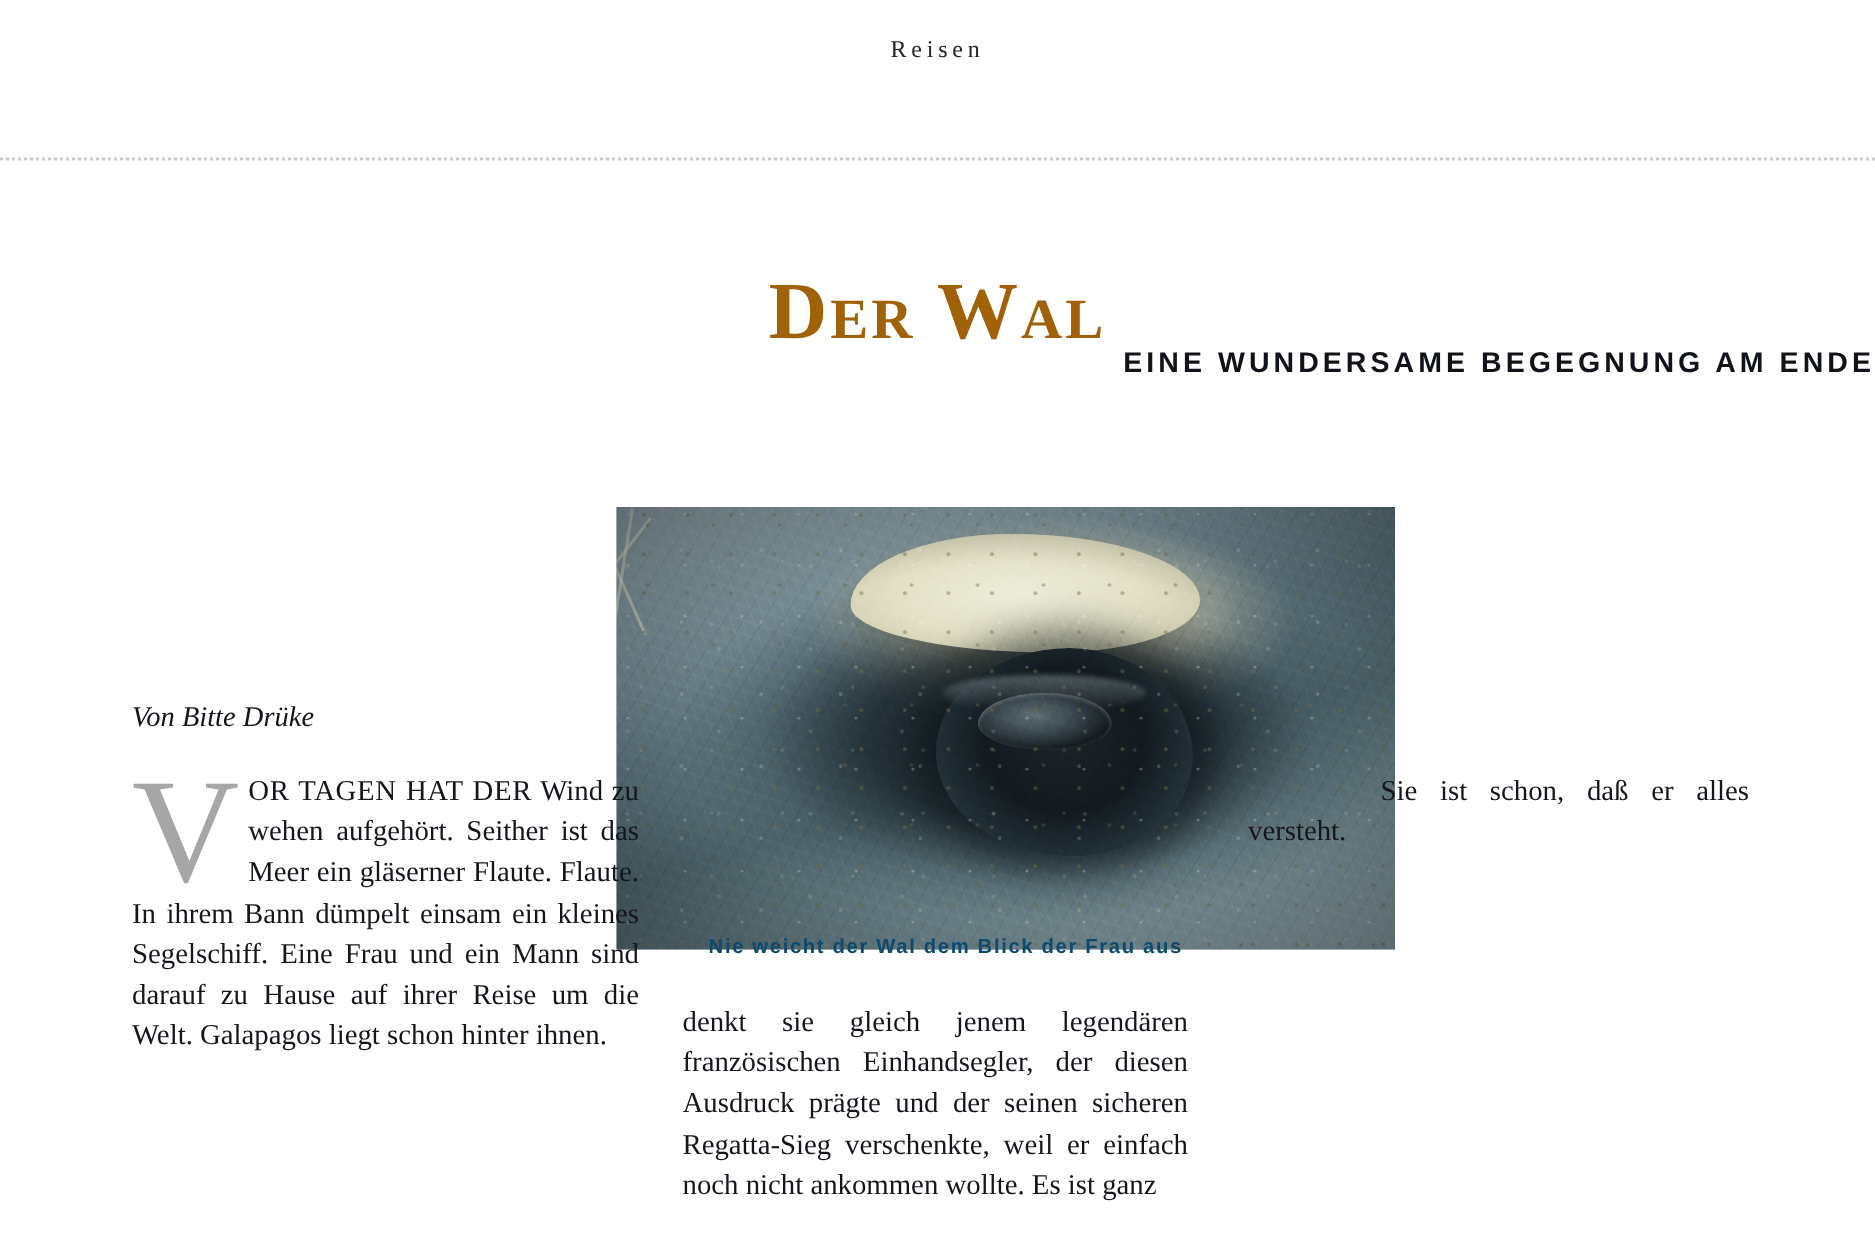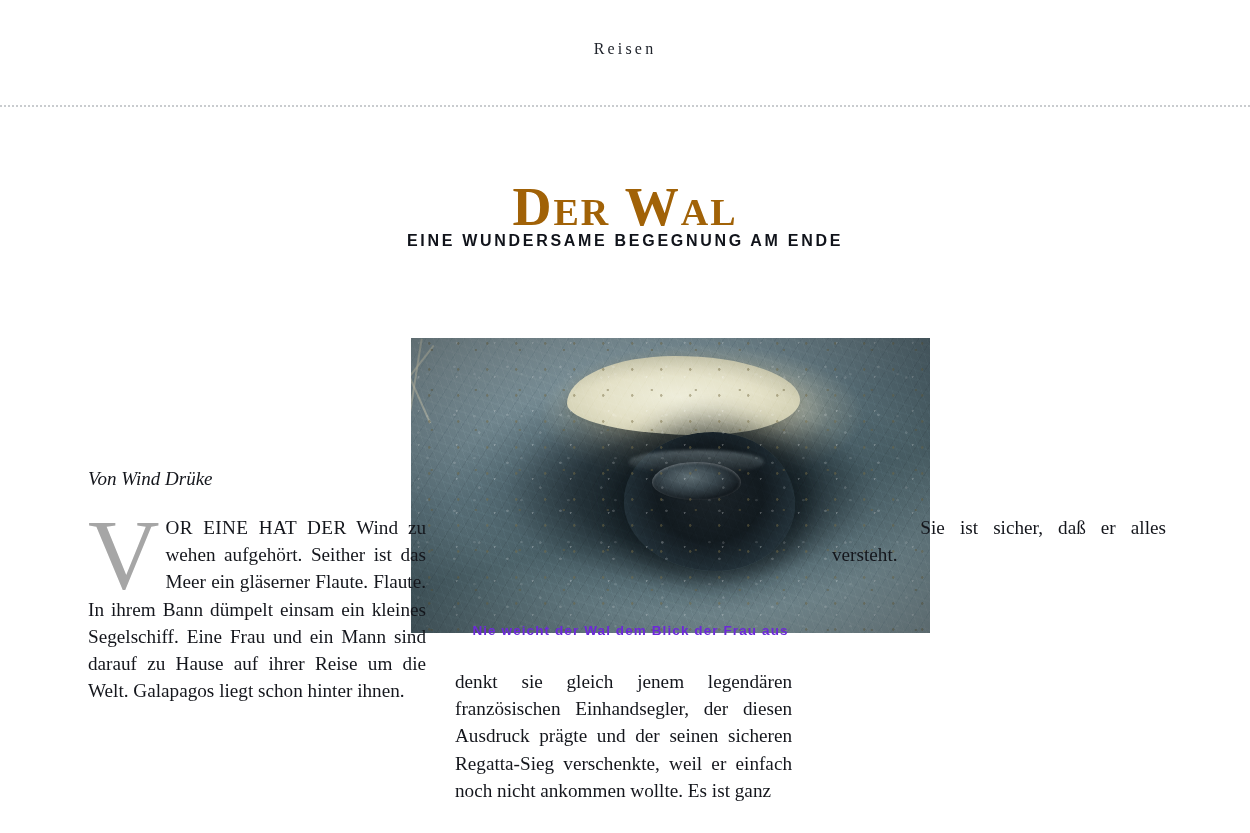--- a/index.html
+++ b/index.html
@@ -12,21 +12,21 @@
     height: 833px;
     position: relative;
     overflow: hidden;
     font-family: "Liberation Serif", "DejaVu Serif", serif;
     color: #14161c;
   }
 
   
   .running-head {
     position: absolute;
-    top: 40px;
+    top: 25px;
     left: 0;
     width: 1250px;
     text-align: center;
     font-family: "Liberation Serif", "DejaVu Serif", serif;
     font-size: 16px;
     letter-spacing: 3.2px;
     color: #20242c;
   }
 
   .rule-dotted {
@@ -51,23 +51,23 @@
     letter-spacing: 2px;
     color: #a16207;
     line-height: 1.04;
   }
 
   .subhead {
     position: absolute;
     top: 228px;
     left: 0;
     width: 1250px;
-    text-align: center;
+    text-align: right;
     font-family: "Liberation Sans", "DejaVu Sans", sans-serif;
-    font-size: 16px;
+    font-size: 19px;
     font-weight: bold;
     letter-spacing: 2.7px;
     line-height: 1.62;
     color: #10131a;
   }
   .subhead span { display: block; }
 
   
   .photo-figure {
     position: absolute;
@@ -177,21 +177,21 @@
   .caption {
     position: absolute;
     left: 371px;
     top: 623px;
     width: 519px;
     text-align: center;
     font-family: "Liberation Sans", "DejaVu Sans", sans-serif;
     font-size: 13.5px;
     font-weight: bold;
     letter-spacing: 1.1px;
-    color: #6d28d9;
+    color: #0c4a6e;
   }
 
   
   .byline {
     position: absolute;
     left: 88px;
     top: 468px;
     width: 338px;
     font-family: "Liberation Serif", "DejaVu Serif", serif;
     font-style: italic;
@@ -277,25 +277,25 @@
     <div class="crack-b"></div>
     <div class="crack-c"></div>
     <div class="layer streaks"></div>
     <div class="layer speckle"></div>
     <div class="layer vignette"></div>
   </div>
 </figure>
 
 <div class="caption">Nie weicht der Wal dem Blick der Frau aus</div>
 
-<div class="byline">Von Wind Drüke</div>
+<div class="byline">Von Bitte Drüke</div>
 
 <div class="col col-1">
-  <p><span class="dropcap">V</span><span class="smallcaps">OR EINE HAT DER</span><span> Wind zu wehen aufgehört. Seither ist das Meer ein gläserner Flaute. Flaute. In ihrem Bann dümpelt einsam ein kleines Segelschiff. Eine Frau und ein Mann sind darauf zu Hause auf ihrer Reise um die Welt. Galapagos liegt schon hinter ihnen.</span></p>
+  <p><span class="dropcap">V</span><span class="smallcaps">OR TAGEN HAT DER</span><span> Wind zu wehen aufgehört. Seither ist das Meer ein gläserner Flaute. Flaute. In ihrem Bann dümpelt einsam ein kleines Segelschiff. Eine Frau und ein Mann sind darauf zu Hause auf ihrer Reise um die Welt. Galapagos liegt schon hinter ihnen.</span></p>
 </div>
 
 <div class="col col-2">
   <p>denkt sie gleich jenem legendären französischen Einhandsegler, der diesen Ausdruck prägte und der seinen sicheren Regatta-Sieg verschenkte, weil er einfach noch nicht ankommen wollte. Es ist ganz</p>
 </div>
 
 <div class="col col-3">
-  <p class="shifted">Sie ist sicher, daß er alles versteht.</p>
+  <p class="shifted">Sie ist schon, daß er alles versteht.</p>
 </div>
 
 </body></html>

